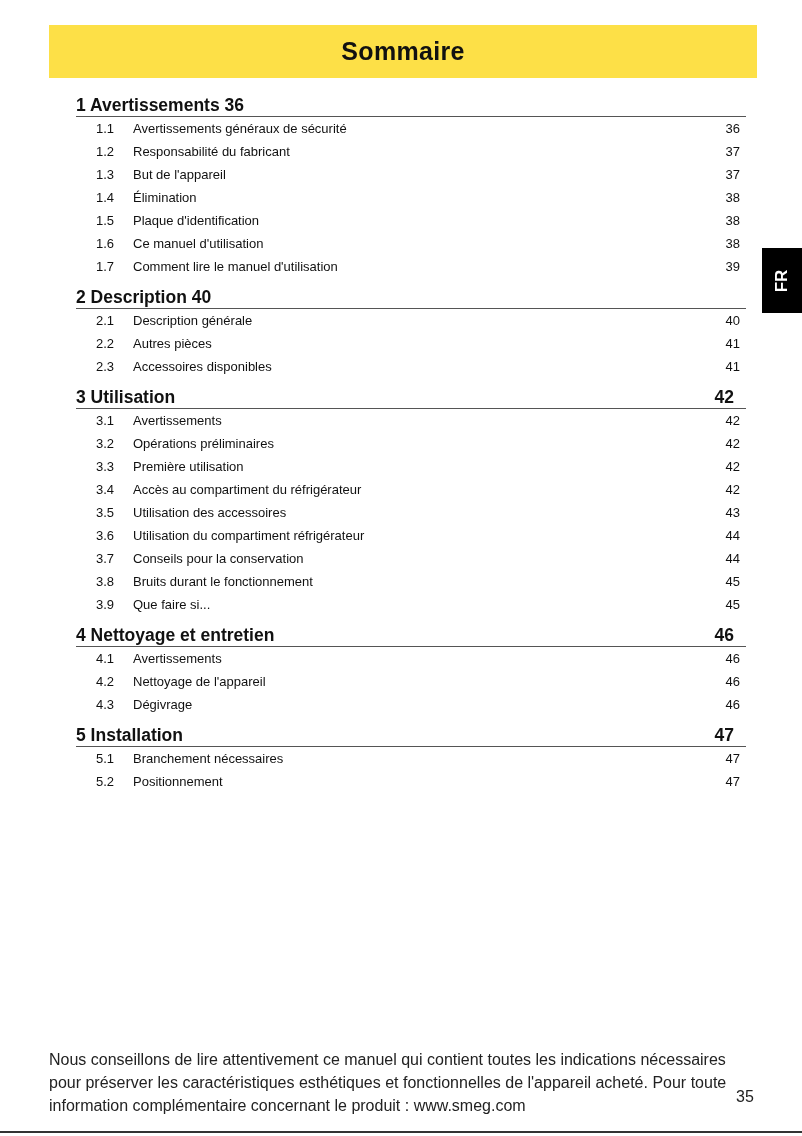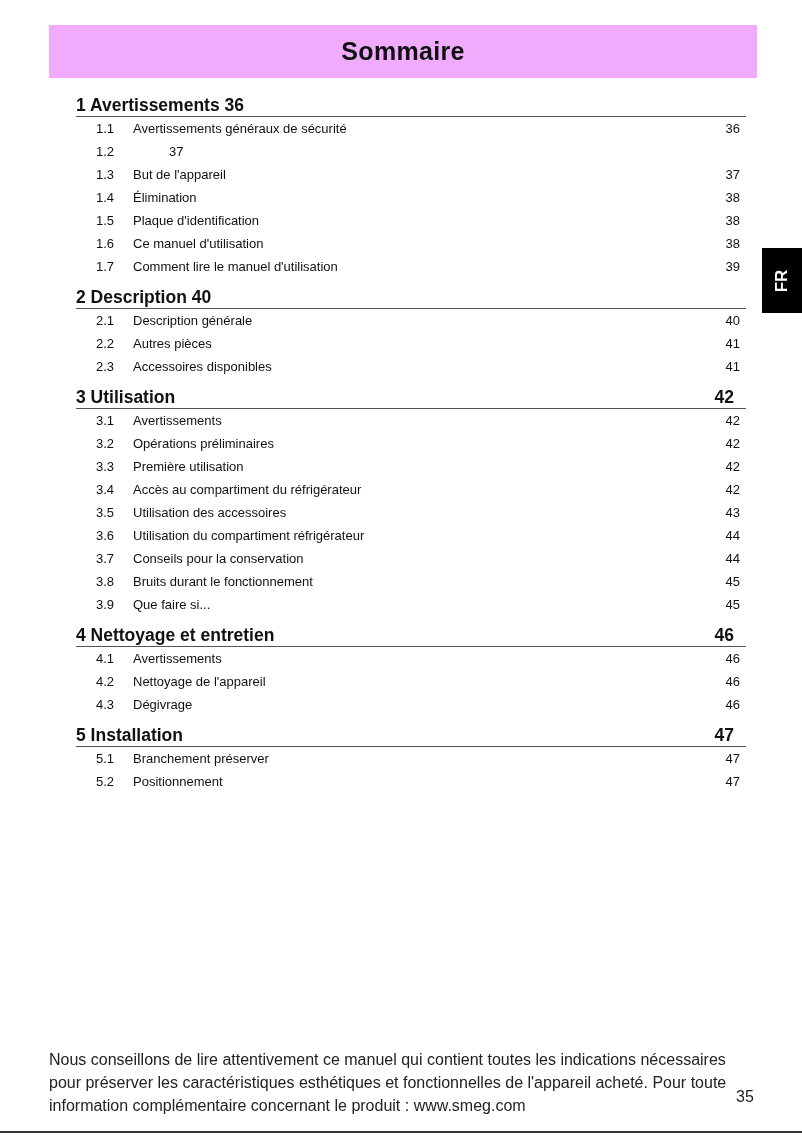--- a/index.html
+++ b/index.html
@@ -1,18 +1,18 @@
 <!DOCTYPE html>
 <html><head>
 <meta charset="utf-8">
 <style>
   html, body { margin:0; padding:0; }
   body { width:802px; height:1136px; background:#fff; position:relative; overflow:hidden;
          font-family:"Liberation Sans", "DejaVu Sans", sans-serif; color:#111; }
-  .title-bar { position:absolute; left:49px; top:25px; width:708px; height:53px; background:#f0abfc;
+  .title-bar { position:absolute; left:49px; top:25px; width:708px; height:53px; background:#fde047;
                display:flex; align-items:center; justify-content:center; }
   .title-bar span { font-size:25px; font-weight:bold; letter-spacing:0.3px; }
   .toc { position:absolute; left:76px; top:92px; width:670px; }
   .section { margin-bottom:0; }
   .sec-head { display:flex; justify-content:space-between; align-items:flex-end; font-size:17.5px; font-weight:bold;
               height:25px; border-bottom:1.5px solid #555; padding-right:12px; box-sizing:border-box; }
   .sec-head .pg { font-size:17.5px; }
   .item { display:flex; height:23px; align-items:center; font-size:13px; padding-left:20px; padding-right:6px; }
   .item .num { width:37px; }
   .item .lbl { flex:1; }
@@ -42,20 +42,21 @@
         <span>1 Avertissements 36</span>
         <span class="pg"></span>
       </div>
       <div class="item">
         <span class="num">1.1</span>
         <span class="lbl">Avertissements généraux de sécurité</span>
         <span class="pg">36</span>
       </div>
       <div class="item">
         <span class="num">1.2</span>
+        <span class="lbl">Responsabilité du fabricant</span>
         <span class="pg">37</span>
       </div>
       <div class="item">
         <span class="num">1.3</span>
         <span class="lbl">But de l'appareil</span>
         <span class="pg">37</span>
       </div>
       <div class="item">
         <span class="num">1.4</span>
         <span class="lbl">Élimination</span>
@@ -174,21 +175,21 @@
       </div>
       <div class="sec-gap"></div>
     </div>
     <div class="section">
       <div class="sec-head">
         <span>5  Installation</span>
         <span class="pg">47</span>
       </div>
       <div class="item">
         <span class="num">5.1</span>
-        <span class="lbl">Branchement préserver</span>
+        <span class="lbl">Branchement nécessaires</span>
         <span class="pg">47</span>
       </div>
       <div class="item">
         <span class="num">5.2</span>
         <span class="lbl">Positionnement</span>
         <span class="pg">47</span>
       </div>
       <div class="sec-gap"></div>
     </div>
   </div>

